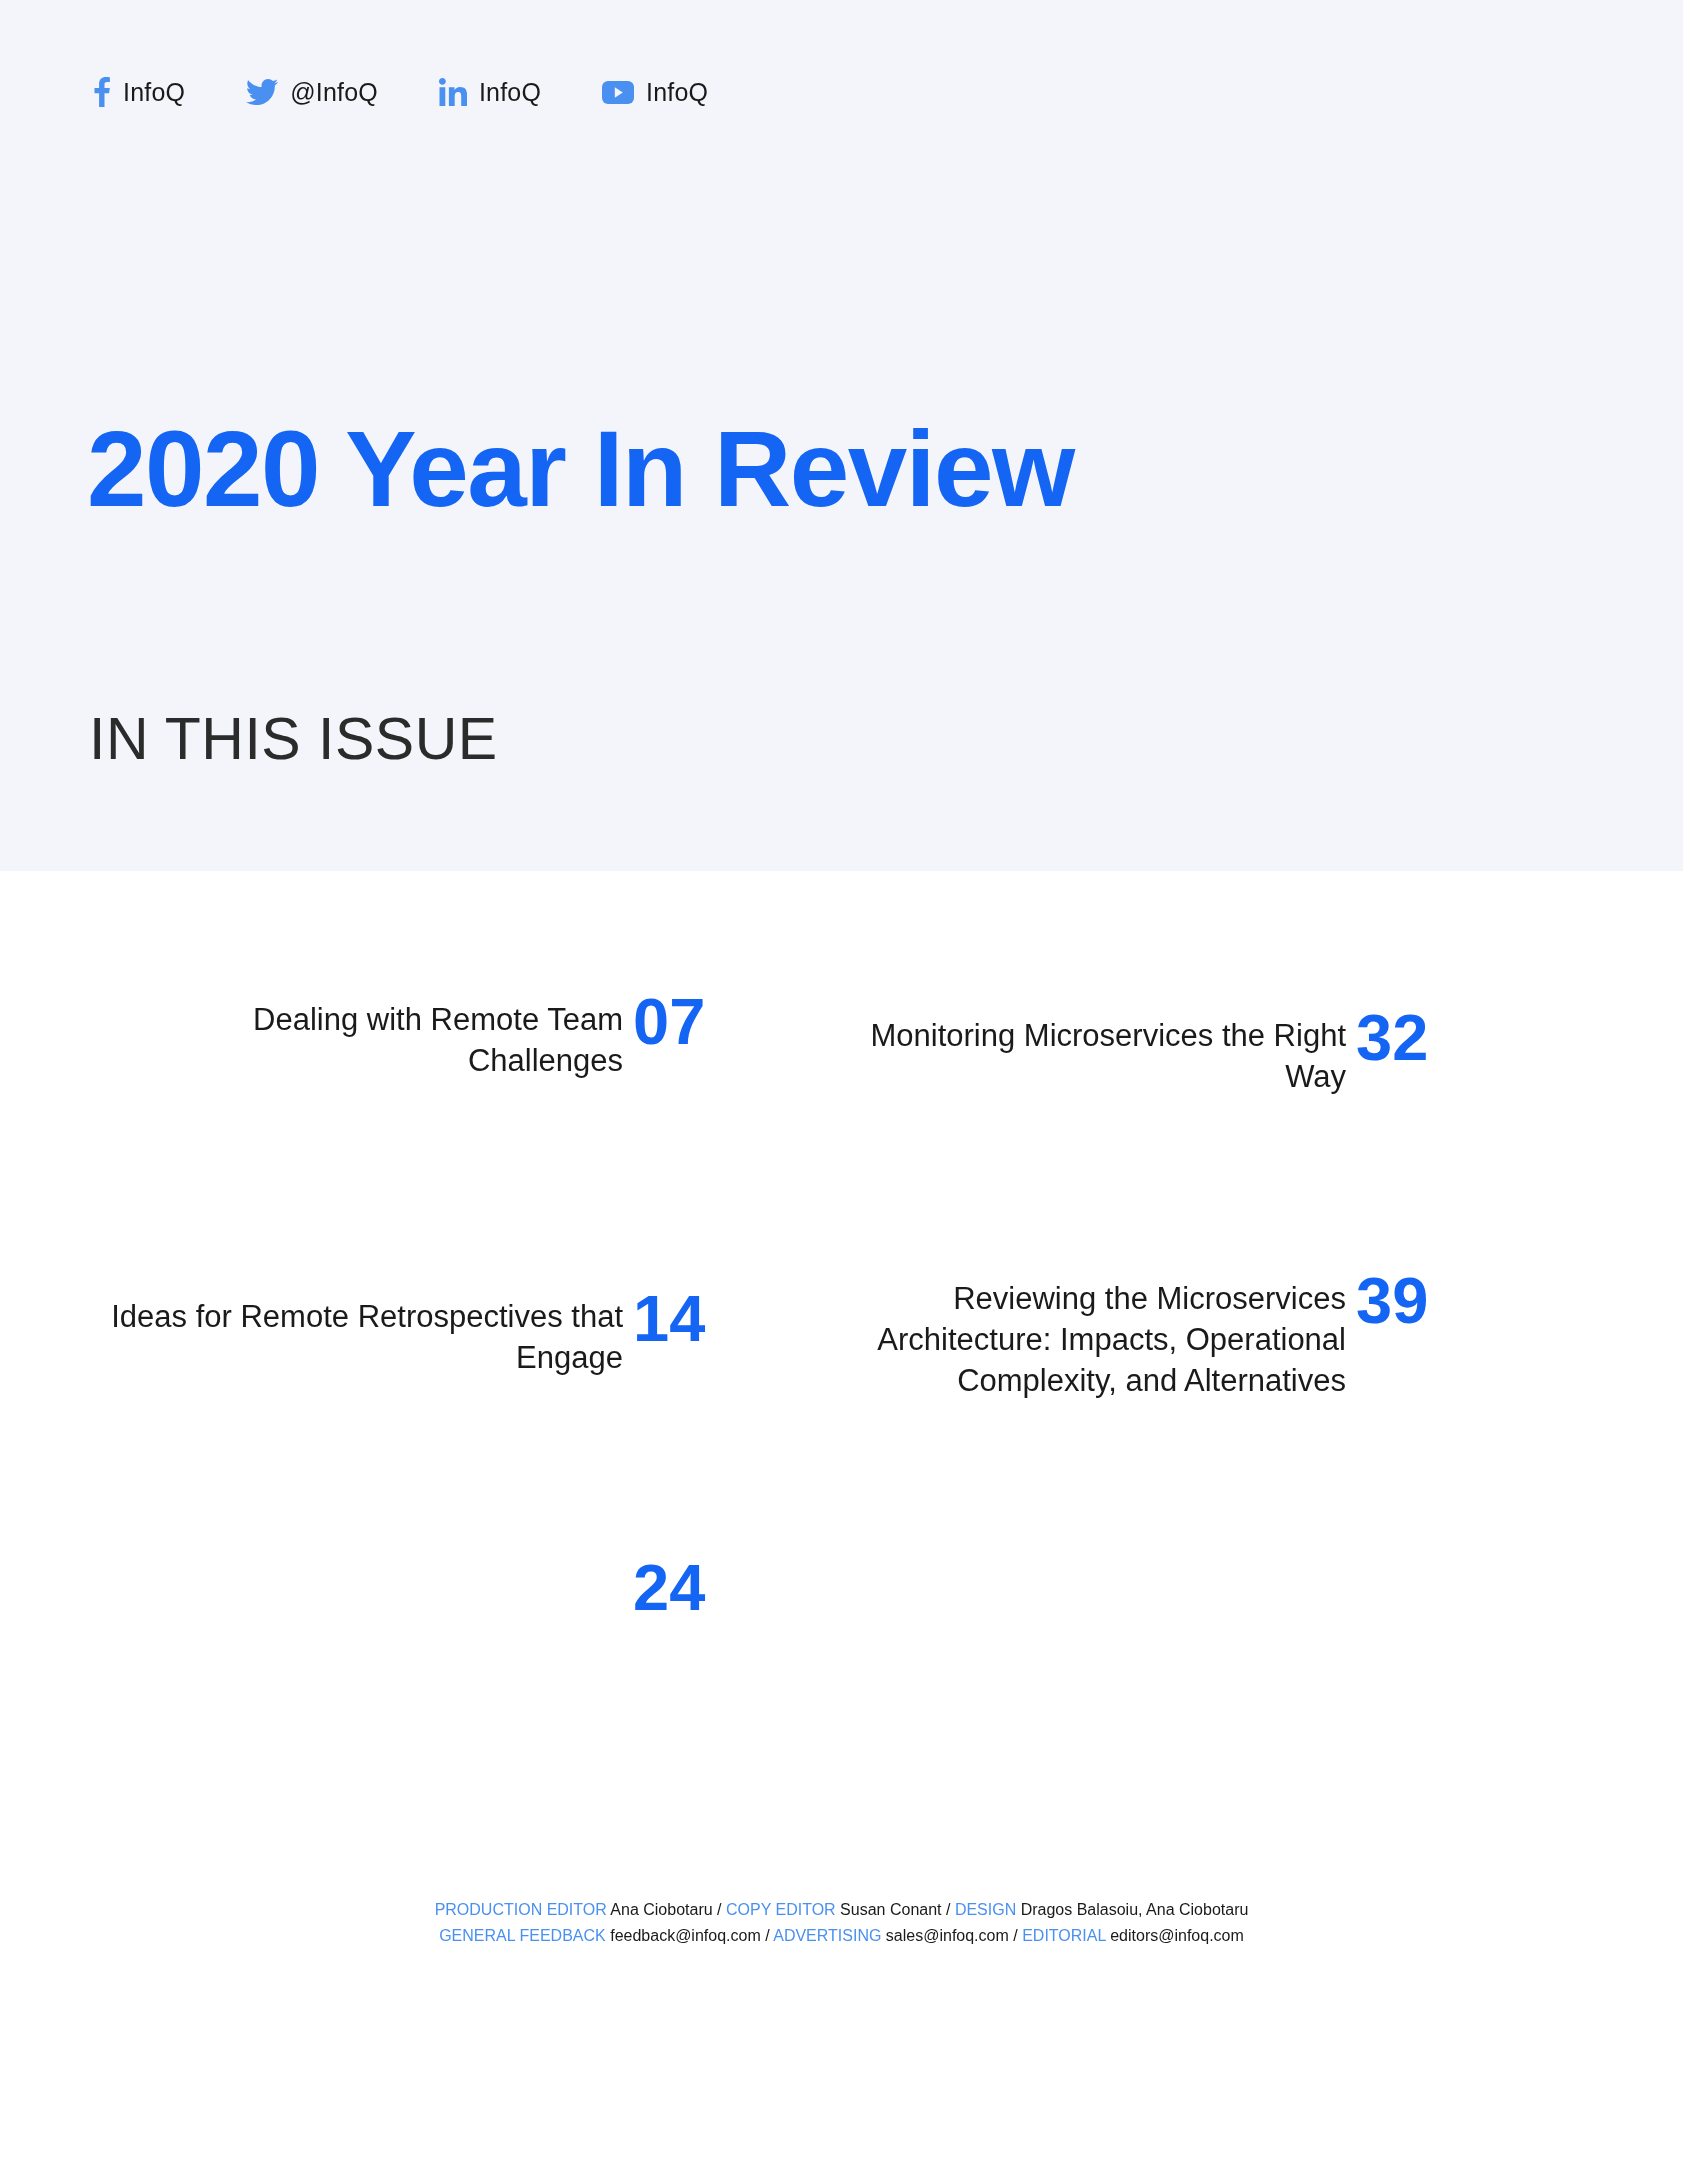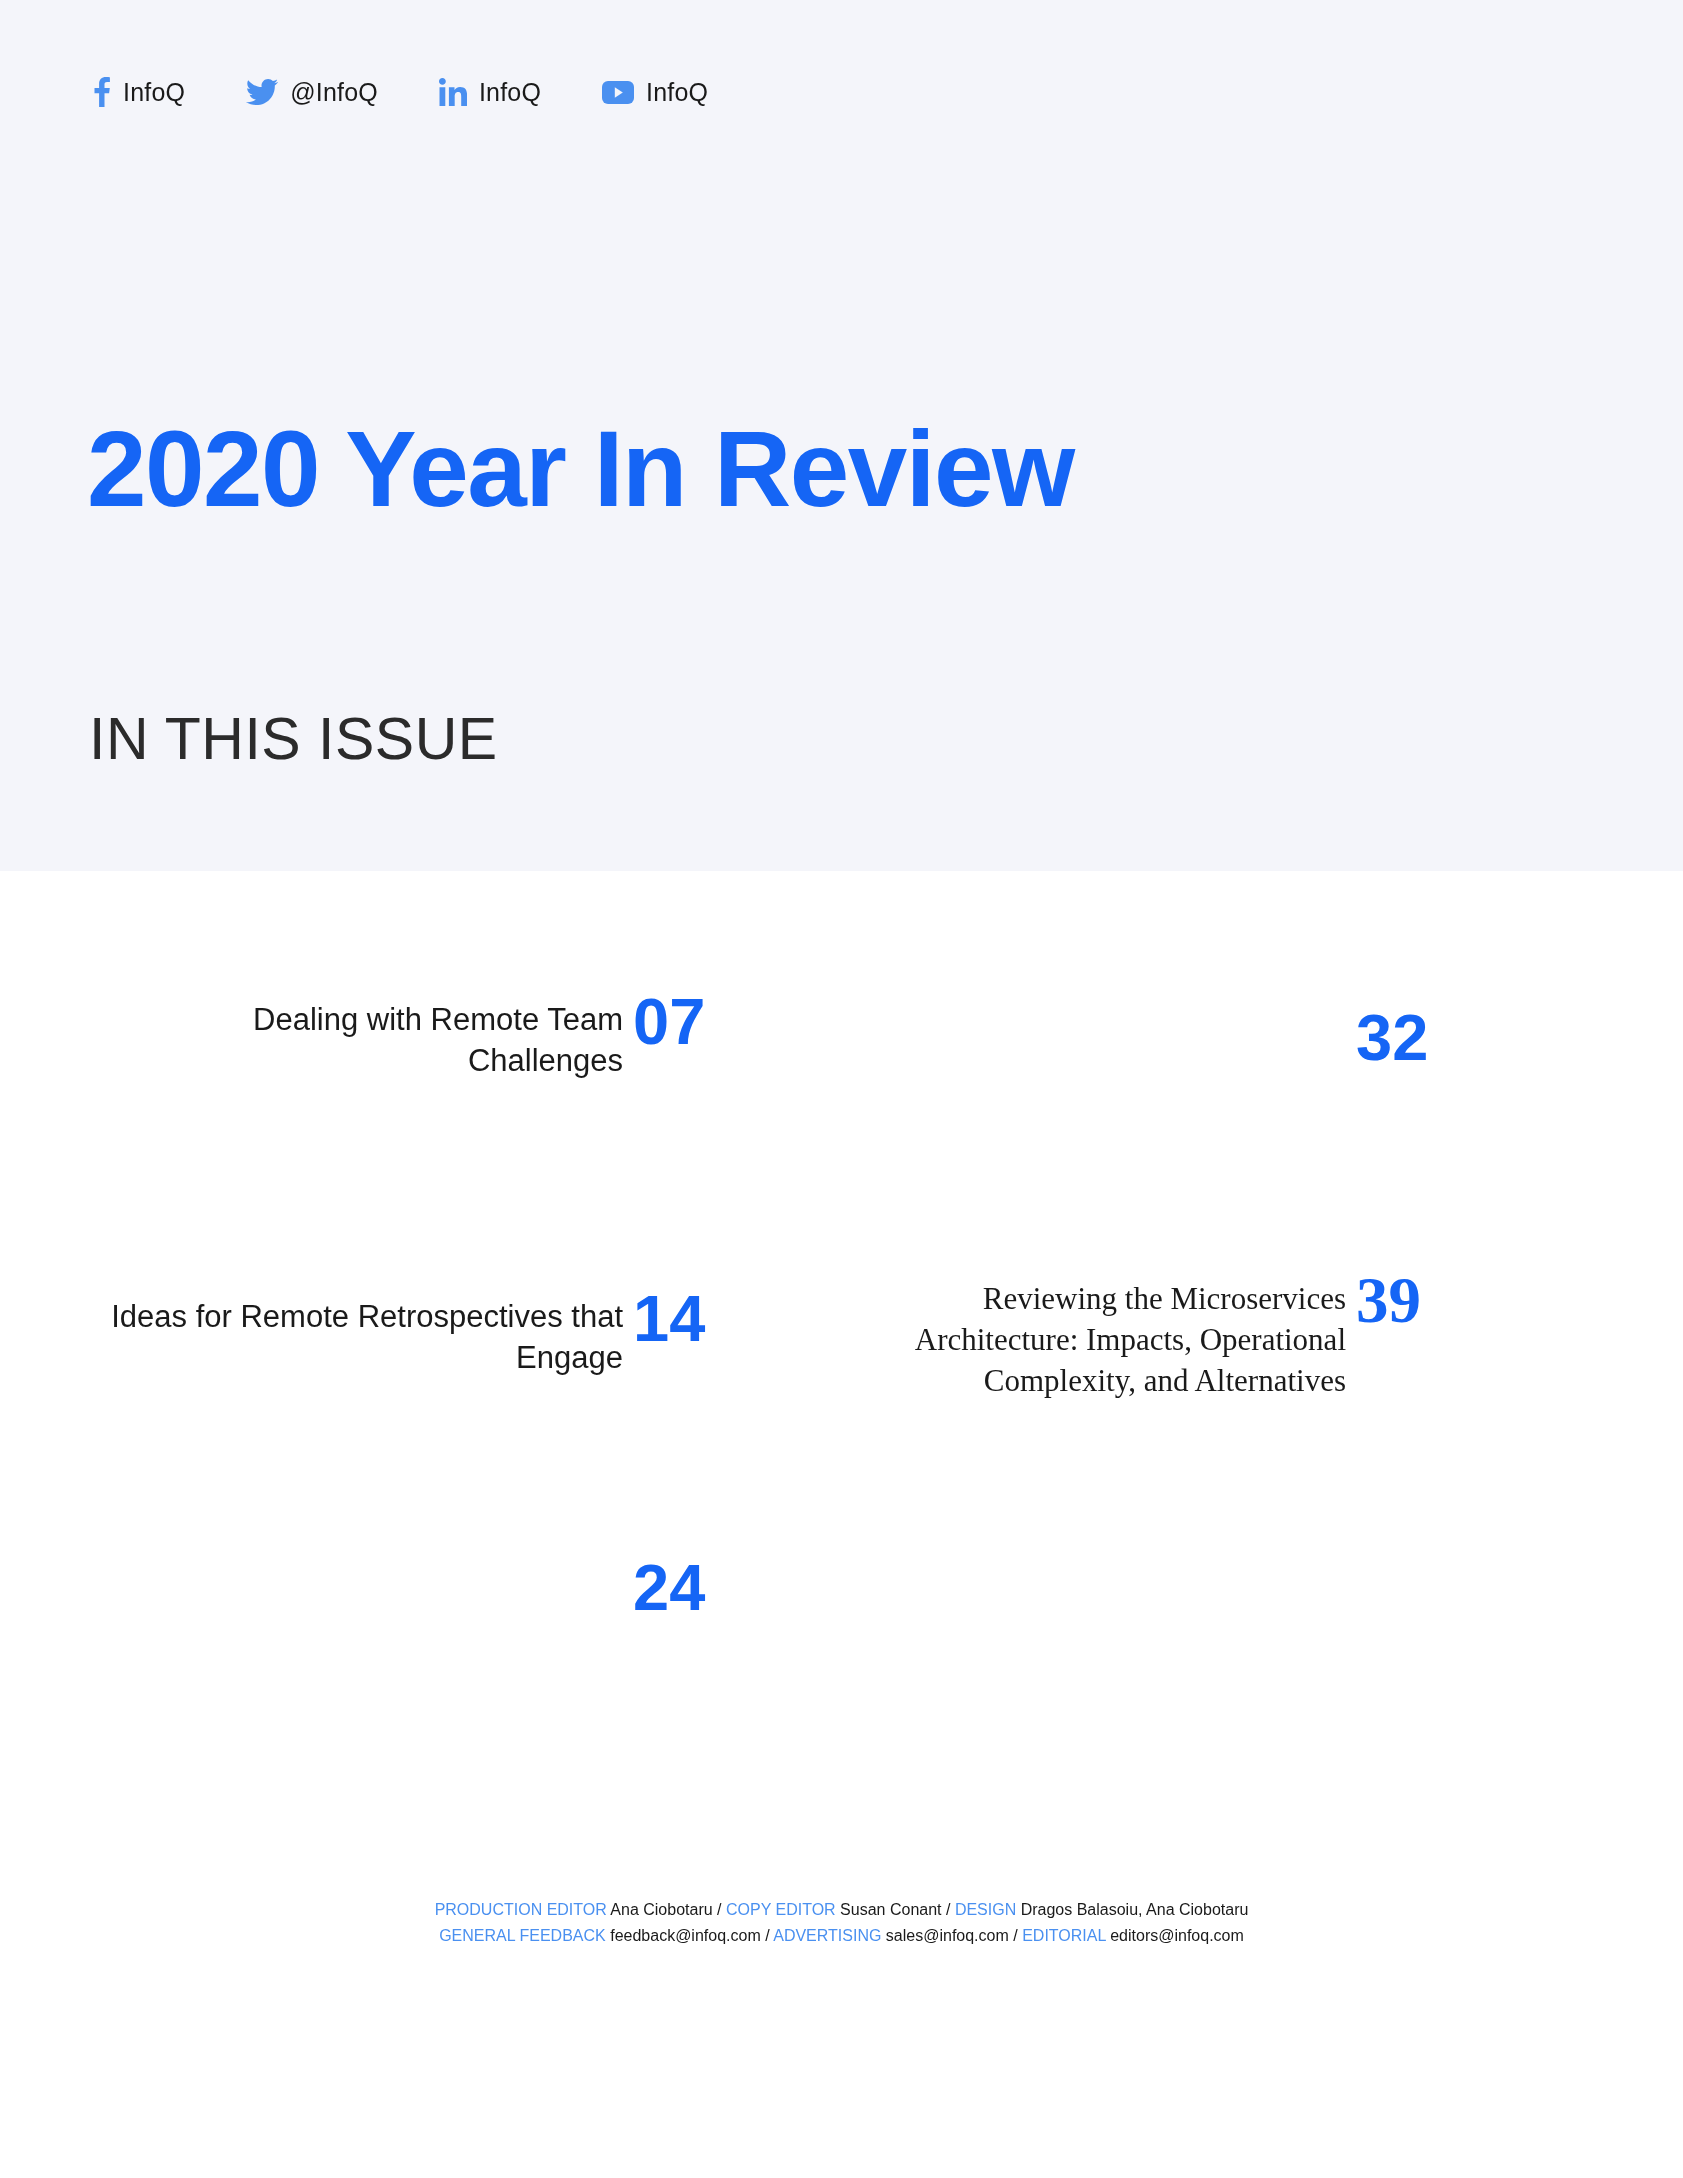--- a/index.html
+++ b/index.html
@@ -201,24 +201,25 @@
 
       <div class="toc-entry" style="top:566px;">
         <span class="entry-page">24</span>
       </div>
 
     </div>
 
     <div class="toc-col right">
 
       <div class="toc-entry" style="top:16px;">
+        <span class="entry-title">Monitoring Microservices the Right Way</span>
         <span class="entry-page">32</span>
       </div>
 
-      <div class="toc-entry" style="top:279px;font-family:Liberation Serif, serif;">
+      <div class="toc-entry" style="top:279px;">
         <span class="entry-title">Reviewing the Microservices Architecture: Impacts, Operational Complexity, and Alternatives</span>
         <span class="entry-page">39</span>
       </div>
 
     </div>
 
   </div>
 
   <div class="footer">
 

